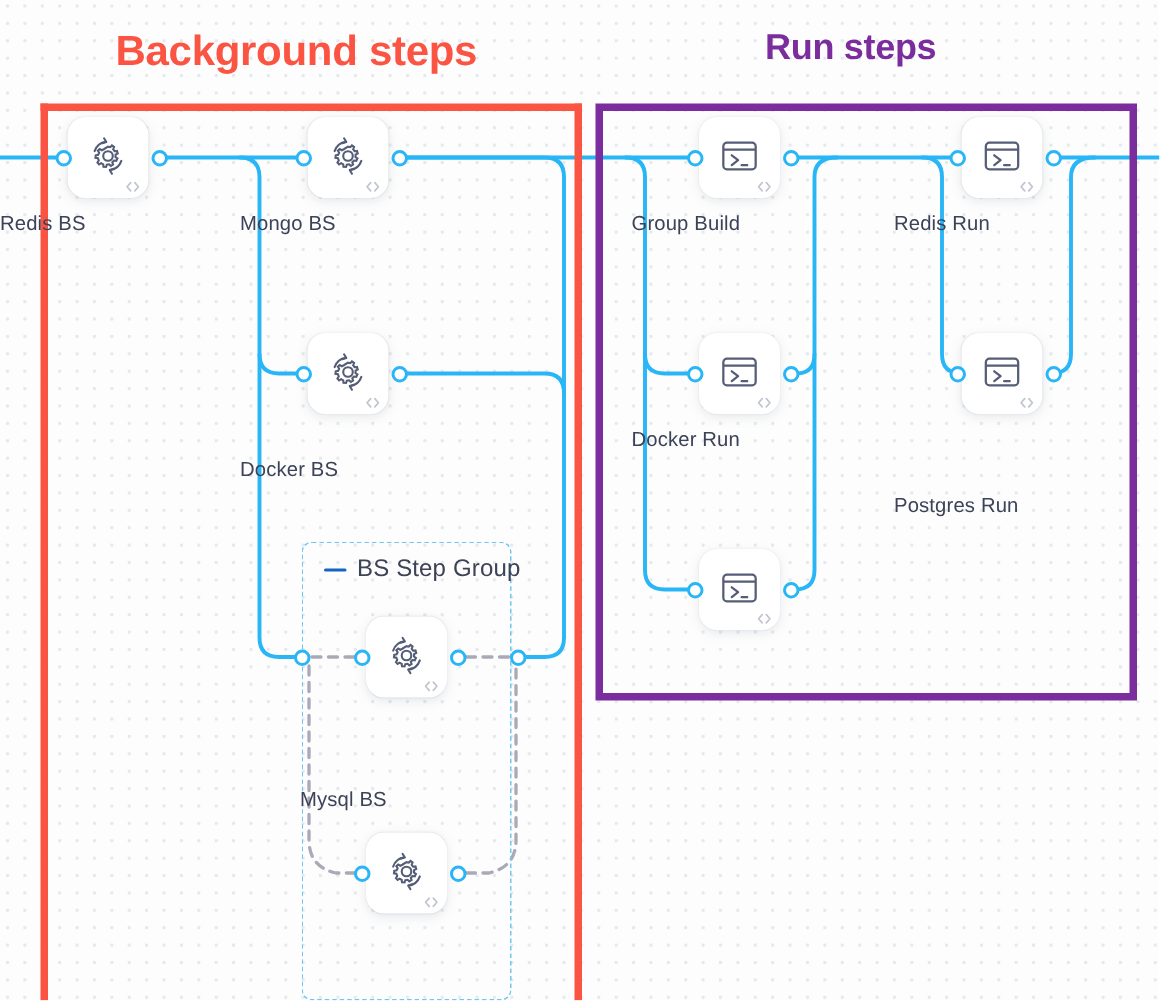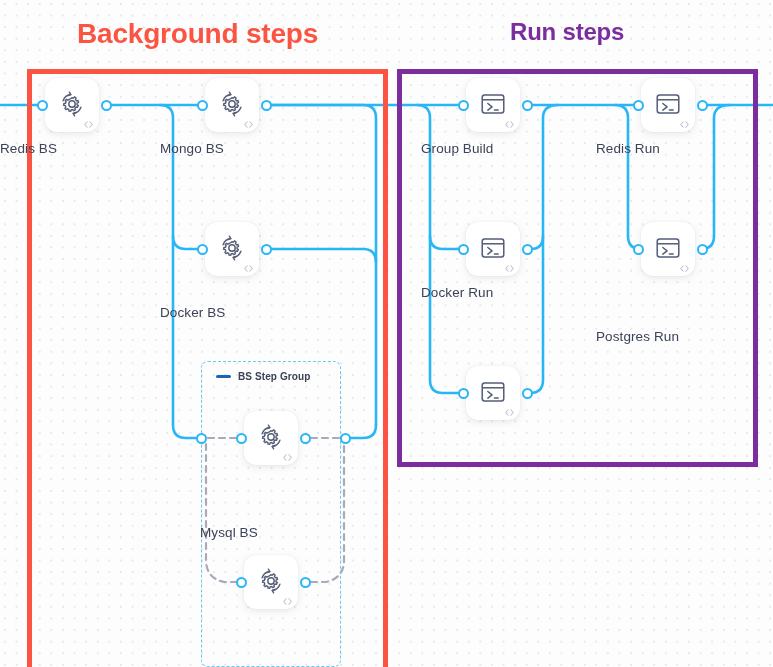--- a/index.html
+++ b/index.html
@@ -106,24 +106,23 @@
     white-space: nowrap;
   }
   .subgroup-dash {
     display: inline-block;
     width: 15px;
     height: 2.6px;
     border-radius: 2px;
     background: #1565c0;
   }
   .subgroup-title {
-    font-size: 10px;
+    font-size: 16px;
     color: #3c4257;
     letter-spacing: 0.1px;
-    font-weight: bold;
   }
 </style>
 </head>
 <body>
 
 <div id="canvas">
 
   <svg id="edges" viewBox="0 0 773 667">
     <g fill="none" stroke="#29b6f6" stroke-width="2.6" stroke-linecap="round">
 

